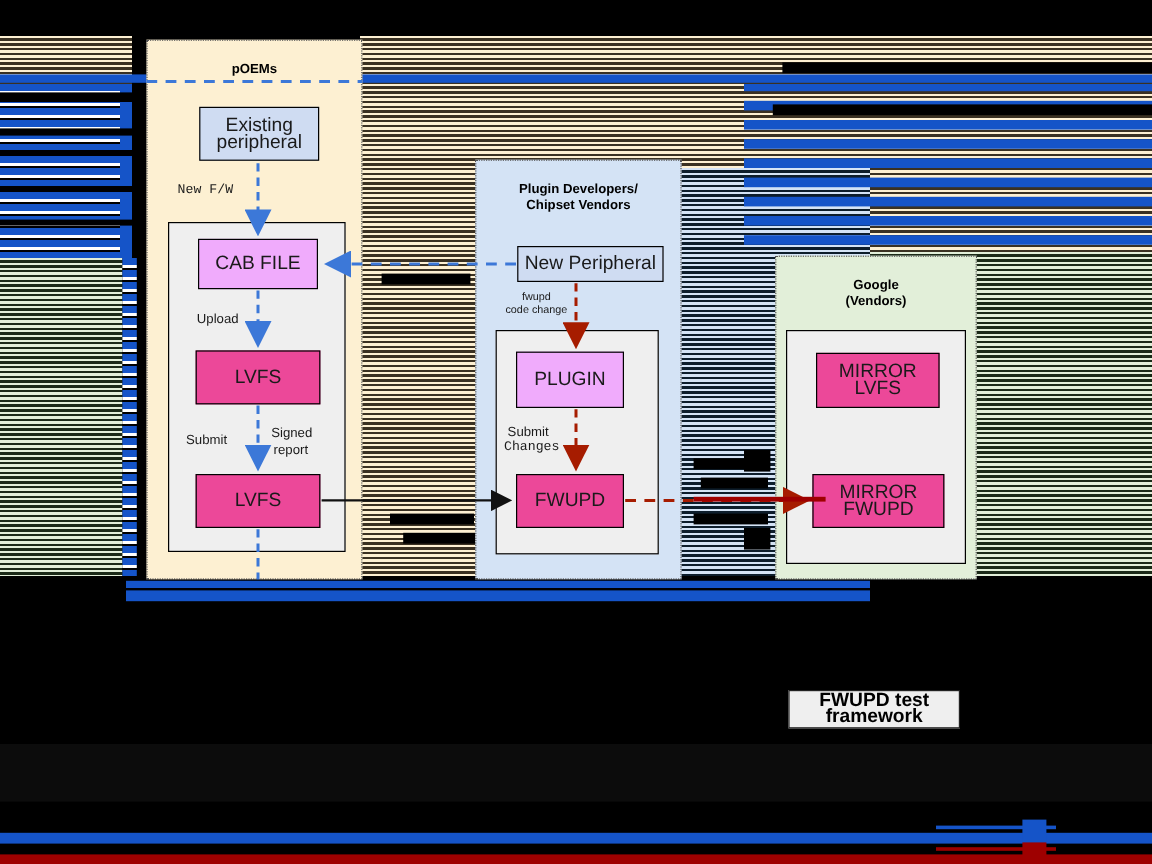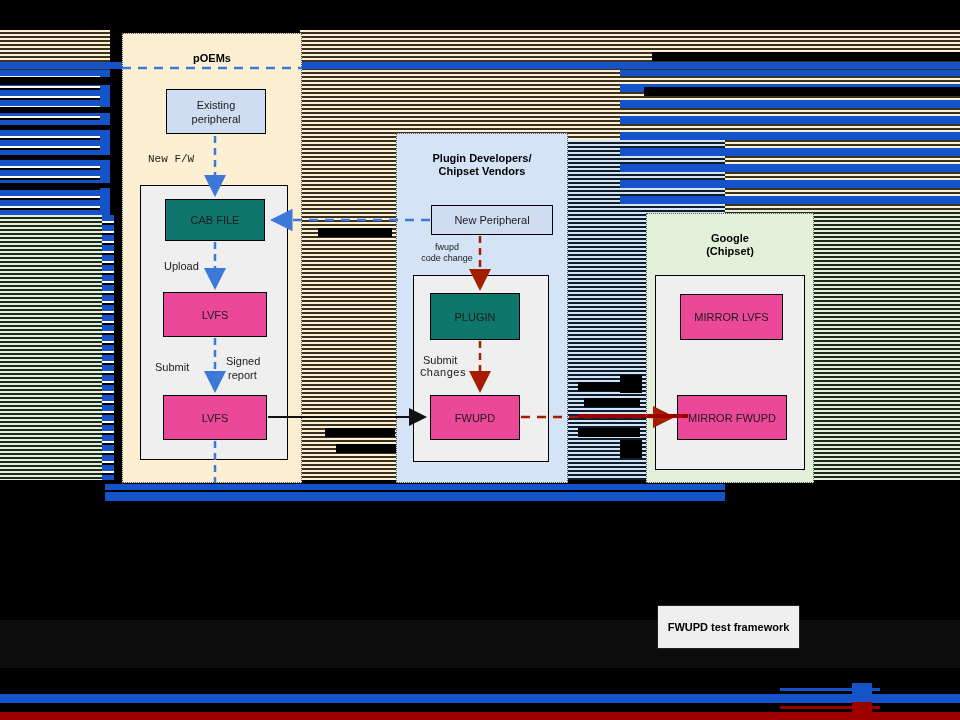--- a/index.html
+++ b/index.html
@@ -32,23 +32,23 @@
   .lane{position:absolute;border:1px dotted #555;box-sizing:border-box;}
   .lane-title{position:absolute;width:100%;text-align:center;
       font-weight:bold;font-size:11px;color:#000;line-height:13px;}
 
   
   .inner{position:absolute;background:#efefef;border:1px solid #000;box-sizing:border-box;}
 
   
   .node{position:absolute;box-sizing:border-box;border:1px solid #000;
         display:flex;align-items:center;justify-content:center;
-        font-size:11px;color:#1a1a1a;text-align:center;line-height:14px;}
+        font-size:16px;color:#1a1a1a;text-align:center;line-height:14px;}
   .n-blue{background:#cfdcf2;}
-  .n-pink{background:#0f766e;}
+  .n-pink{background:#f0abfc;}
   .n-green{background:#ec4899;}
   .n-white{background:#efefef;border:1px solid #222;font-weight:bold;color:#000;}
 
   
   .elabel{position:absolute;font-size:11px;color:#1a1a1a;line-height:13px;}
   .elabel.sm{font-size:9px;line-height:11px;text-align:center;}
 
   
   svg.edges{position:absolute;left:0;top:0;width:960px;height:720px;
             pointer-events:none;overflow:visible;}
@@ -113,21 +113,21 @@
 
   <div class="plate p-blue" style="left:396px;top:133px;width:172px;height:350px;"></div>
   <div class="lane" style="left:396px;top:133px;width:172px;height:350px;">
     <div class="lane-title" style="top:18px;">Plugin Developers/</div>
     <div class="lane-title" style="top:31px;">Chipset Vendors</div>
   </div>
 
   <div class="plate p-green" style="left:646px;top:213px;width:168px;height:270px;"></div>
   <div class="lane" style="left:646px;top:213px;width:168px;height:270px;">
     <div class="lane-title" style="top:18px;">Google</div>
-    <div class="lane-title" style="top:31px;">(Chipset)</div>
+    <div class="lane-title" style="top:31px;">(Vendors)</div>
   </div>
 
   <div class="inner" style="left:140px;top:185px;width:148px;height:275px;"></div>
   <div class="inner" style="left:413px;top:275px;width:136px;height:187px;"></div>
   <div class="inner" style="left:655px;top:275px;width:150px;height:195px;"></div>
 
   <div class="node n-blue" style="left:166px;top:89px;width:100px;height:45px;flex-direction:column;">
     <span>Existing</span>
     <span>peripheral</span>
   </div>
@@ -210,21 +210,21 @@
 
   <div class="plate p-vred" style="left:578px;top:414px;width:110px;height:4px;"></div>
 
   <div class="plate p-black" style="left:0;top:483px;width:960px;height:237px;"></div>
 
   <div class="plate p-vblue" style="left:105px;top:484px;width:620px;height:6px;"></div>
   <div class="plate p-vblue" style="left:105px;top:492px;width:620px;height:9px;"></div>
 
   <div class="plate p-dark" style="left:0;top:620px;width:960px;height:48px;"></div>
 
-  <div class="node n-white" style="left:657px;top:575px;width:143px;height:44px;margin-top:30px;">
+  <div class="node n-white" style="left:657px;top:575px;width:143px;height:32px;">
     <span>FWUPD test framework</span>
   </div>
 
   <div class="plate p-vblue" style="left:780px;top:688px;width:100px;height:3px;"></div>
   <div class="plate p-vblue" style="left:0;top:694px;width:960px;height:9px;"></div>
   <div class="plate p-vblue" style="left:852px;top:683px;width:20px;height:18px;"></div>
   <div class="plate p-vred" style="left:780px;top:706px;width:100px;height:3px;"></div>
   <div class="plate p-vred" style="left:0;top:712px;width:960px;height:8px;"></div>
   <div class="plate p-vred" style="left:852px;top:702px;width:20px;height:12px;"></div>
 

